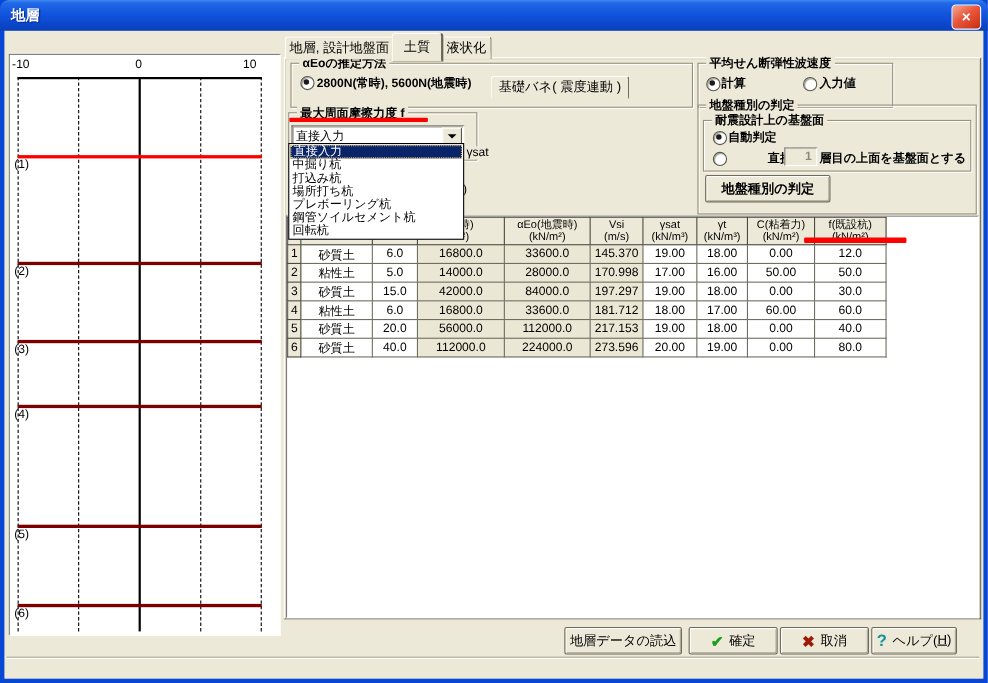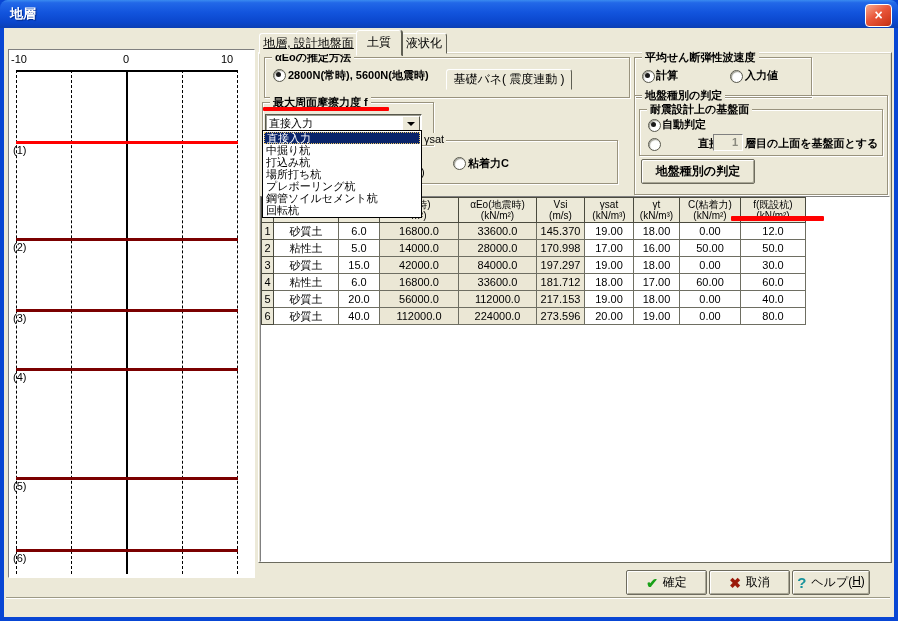--- a/index.html
+++ b/index.html
@@ -114,21 +114,21 @@
 
       <span class="abs layerlab" style="left:4px;top:94px;">(1)</span>
       <span class="abs layerlab" style="left:4px;top:191px;">(2)</span>
       <span class="abs layerlab" style="left:4px;top:262px;">(3)</span>
       <span class="abs layerlab" style="left:4px;top:321px;">(4)</span>
       <span class="abs layerlab" style="left:4px;top:430px;">(5)</span>
       <span class="abs layerlab" style="left:4px;top:502px;">(6)</span>
     </div>
 
     <div class="abs tabpage"></div>
-    <div class="abs tab" style="left:255px;top:5px;width:97px;text-decoration:underline;">地層, 設計地盤面</div>
+    <div class="abs tab" style="left:255px;top:5px;width:97px;">地層, 設計地盤面</div>
     <div class="abs tab active" style="left:352px;top:2px;width:44px;">土質</div>
     <div class="abs tab" style="left:397px;top:5px;width:44px;">液状化</div>
     <div class="abs tab" style="left:442px;top:5px;width:124px;margin-top:36px;">基礎バネ( 震度連動 )</div>
 
     <div class="abs grp" style="left:260px;top:29px;width:364px;height:39px;">
       <span class="abs grpttl">αEoの推定方法</span>
       <div class="abs radio sel" style="left:8px;top:11px;"></div>
       <span class="abs rlabel" style="left:23px;top:10px;">2800N(常時), 5600N(地震時)</span>
       <div class="abs radio" style="left:186px;top:11px;left:186px;"></div>
       <span class="abs rlabel" style="left:201px;top:10px;">入力値</span>
@@ -161,24 +161,20 @@
     <div class="abs grp" style="left:258px;top:74px;width:170px;height:42px;">
       <span class="abs grpttl">最大周面摩擦力度 f</span>
     </div>
     <div class="abs combo" style="left:261px;top:86px;width:155px;height:15px;">
       <span class="abs val">直接入力</span>
       <div class="abs btn">
         <div class="abs arrowdn"></div>
       </div>
     </div>
 
-    <div class="abs grp" style="left:336px;top:112px;width:276px;height:42px;z-index:1;">
-      <div class="abs radio" style="left:112px;top:16px;"></div>
-      <span class="abs rlabel" style="left:127px;top:15px;">粘着力C</span>
-    </div>
     <span class="abs" style="left:418px;top:105px;background:#ece9d8;padding:0 2px;font-size:11px;z-index:1;">γsat</span>
     <span class="abs" style="left:417px;top:138px;font-size:11px;z-index:1;">)</span>
 
     <div class="abs droplist" style="left:258px;top:102px;width:156px;">
       <div class="dropitem sel">直接入力</div>
       <div class="dropitem">中掘り杭</div>
       <div class="dropitem">打込み杭</div>
       <div class="dropitem">場所打ち杭</div>
       <div class="dropitem">プレボーリング杭</div>
       <div class="dropitem">鋼管ソイルセメント杭</div>
@@ -288,20 +284,23 @@
             </tr>
           </tbody>
       </table>
     </div>
 
     <div class="abs annot" style="left:259px;top:79px;width:126px;height:4px;"></div>
     <div class="abs annot" style="left:727px;top:188px;width:93px;height:5px;"></div>
 
     <div class="abs groove" style="left:2px;top:569px;width:884px;"></div>
 
+    <div class="abs btn3d" style="left:509px;top:542px;width:105px;height:23px;">
+      <span>地層データの読込</span>
+    </div>
     <div class="abs btn3d" style="left:622px;top:542px;width:79px;height:23px;">
       <span class="ticon" style="color:#18a018;font-size:14px;">✔</span>
       <span>確定</span>
     </div>
     <div class="abs btn3d" style="left:705px;top:542px;width:79px;height:23px;">
       <span class="ticon" style="color:#9b1a0a;font-size:14px;">✖</span>
       <span>取消</span>
     </div>
     <div class="abs btn3d" style="left:788px;top:542px;width:76px;height:23px;">
       <span class="ticon" style="color:#17929b;font-size:15px;">?</span>

